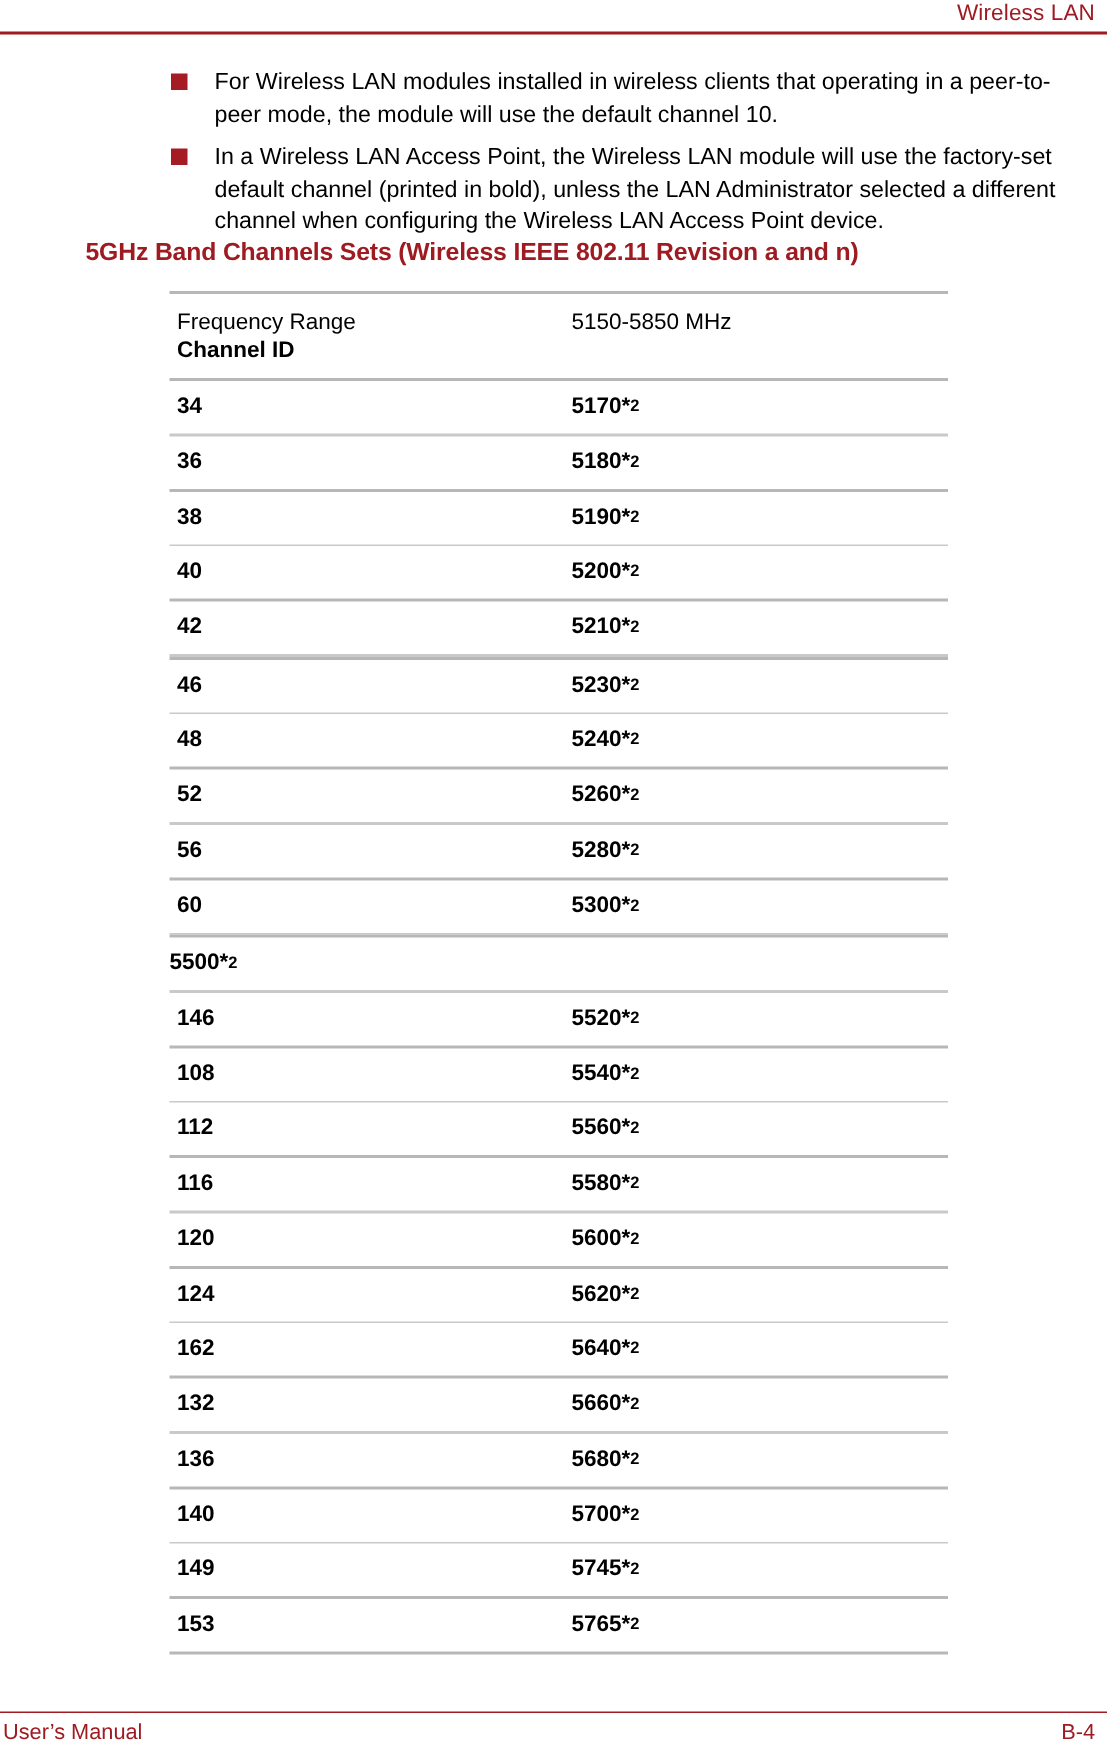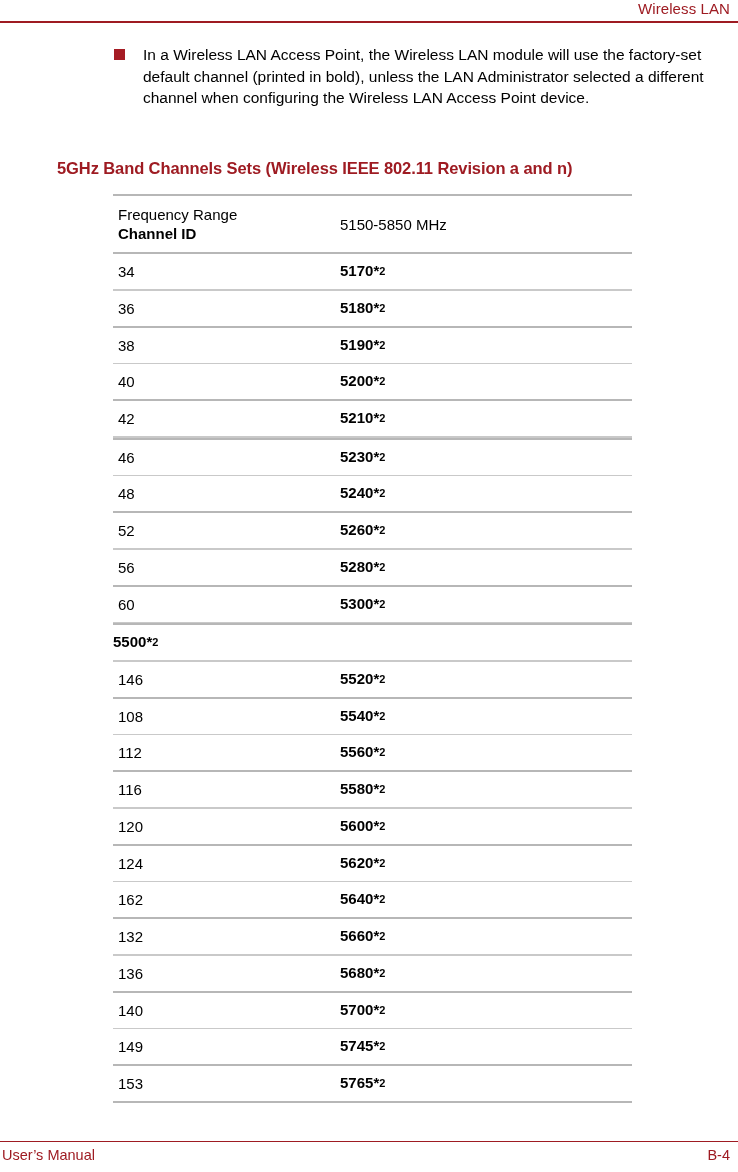--- a/index.html
+++ b/index.html
@@ -107,29 +107,31 @@
     background: #b7b7b7;
     font-size: 0;
     line-height: 0;
   }
   .rule-thin {
     height: 1.5px;
     background: #c9c9c9;
   }
   .row {
     display: flex;
-    align-items: center;
+    align-items: flex-start;
+    gap: 41px;
   }
   .cell-channel {
     width: 227px;
     flex: 0 0 227px;
     font-size: 15px;
     line-height: 19px;
     padding: 7px 0 7px 5px;
     box-sizing: border-box;
+    font-weight: bold;
   }
   .cell-frequency {
     flex: 1 1 auto;
     font-size: 15px;
     line-height: 19px;
     padding: 7px 0 7px 0;
     box-sizing: border-box;
     font-weight: bold;
   }
   
@@ -196,20 +198,24 @@
 <body>
 
 <div id="page-header">
   <span class="header-title">Wireless LAN</span>
 </div>
 <div id="header-rule"></div>
 
 <div id="content">
 
   <ul class="bullet-list">
+    <li class="bullet-item">
+      <span class="bullet-marker"></span>
+      <span class="bullet-text">For Wireless LAN modules installed in wireless clients that operating in a peer-to-peer mode, the module will use the default channel 10.</span>
+    </li>
     <li class="bullet-item">
       <span class="bullet-marker"></span>
       <span class="bullet-text">In a Wireless LAN Access Point, the Wireless LAN module will use the factory-set default channel (printed in bold), unless the LAN Administrator selected a different channel when configuring the Wireless LAN Access Point device.</span>
     </li>
   </ul>
 
 </div>
 
 <h2 id="section-heading">5GHz Band Channels Sets (Wireless IEEE 802.11 Revision a and n)</h2>
 

